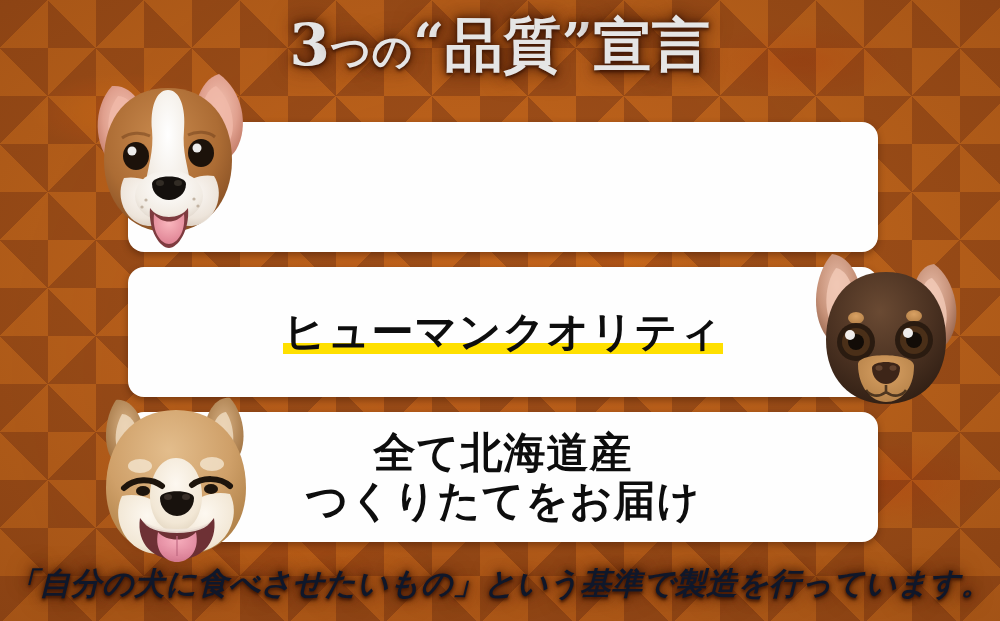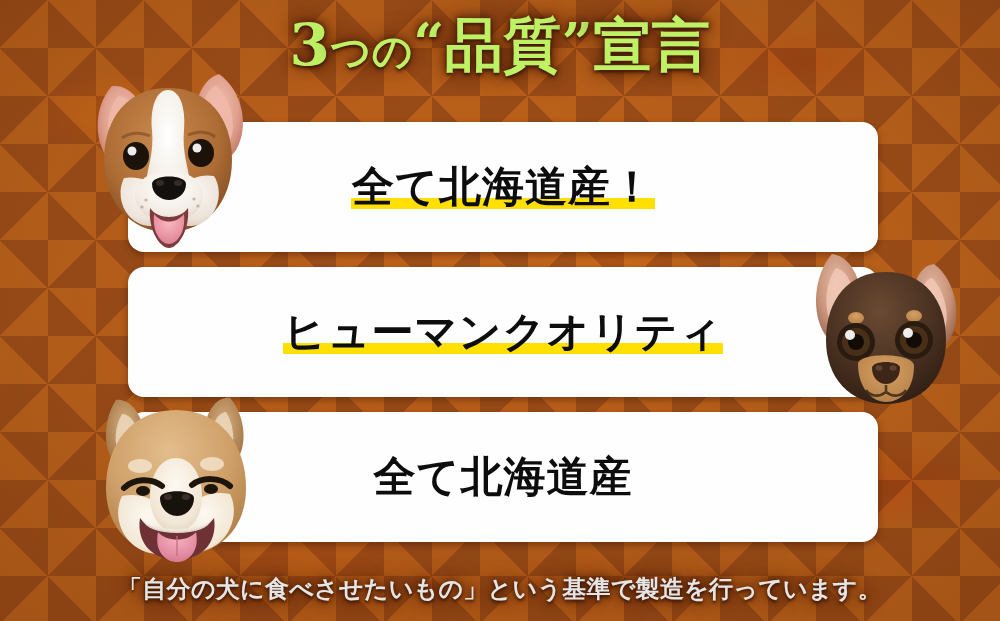--- a/index.html
+++ b/index.html
@@ -34,21 +34,21 @@
   }
   #bg-vignette {
     position:absolute; inset:0;
     background:radial-gradient(ellipse 80% 80% at 50% 45%, rgba(255,150,50,.10), rgba(90,38,10,.32));
   }
 
   
   #headline {
     position:absolute; top:14px; left:0; width:100%;
     text-align:center;
-    color:#bef264;
+    color:#e5e5e5;
     font-size:58px;
     line-height:1.08;
     font-weight:700;
     letter-spacing:.5px;
     white-space:nowrap;
     text-shadow:
       0 0 6px rgba(70,26,6,.95),
       0 0 14px rgba(70,26,6,.85),
       0 0 24px rgba(70,26,6,.65),
       0 2px 3px rgba(60,22,5,.9);
@@ -97,60 +97,61 @@
   .dog svg { display:block; overflow:visible; }
 
   #dog-1 { left:78px;  top:60px;  width:180px; height:190px; }
   #dog-2 { left:798px; top:248px; width:178px; height:162px; }
   #dog-3 { left:80px;  top:392px; width:200px; height:170px; }
 
   
   #footer {
     position:absolute; left:0; bottom:16px; width:100%;
     text-align:center;
-    color:#e5e5e5;
-    font-size:24px;
+    color:#0f172a;
+    font-size:31px;
     font-weight:700;
     letter-spacing:.3px;
     white-space:nowrap;
     text-shadow:
       0 0 6px rgba(70,26,6,.95),
       0 0 13px rgba(70,26,6,.85),
       0 0 22px rgba(70,26,6,.6),
       0 2px 3px rgba(60,22,5,.9);
     z-index:6;
+    font-style:italic;
   }
 </style>
 </head>
 <body>
 
 <div id="bg">
   <div id="bg-texture"></div>
   <div id="bg-vignette"></div>
 </div>
 
 <h1 id="headline">
   <span>3</span><span class="small">つの</span><span class="qmark">“</span><span>品質</span><span class="qmark">”</span><span>宣言</span>
 </h1>
 
 <div class="card" id="card-1">
   <div class="card-text">
-    <span class="line"><span class="hl">全て北海道産！</span></span>
   </div>
 </div>
 
 <div class="card" id="card-2">
   <div class="card-text">
     <span class="line"><span class="hl">ヒューマンクオリティ</span></span>
   </div>
 </div>
 
 <div class="card" id="card-3">
   <div class="card-text">
     <span class="line">全て北海道産</span>
+    <span class="line">つくりたてをお届け</span>
   </div>
 </div>
 
 <div class="dog" id="dog-1">
   <svg viewBox="0 0 180 190" width="180" height="190">
     <defs>
       <radialGradient id="jrEar" cx="50%" cy="40%" r="70%">
         <stop offset="0%" stop-color="#f3c4b4"></stop>
           <stop offset="55%" stop-color="#e0a08e"></stop>
           <stop offset="100%" stop-color="#b9705c"></stop>

